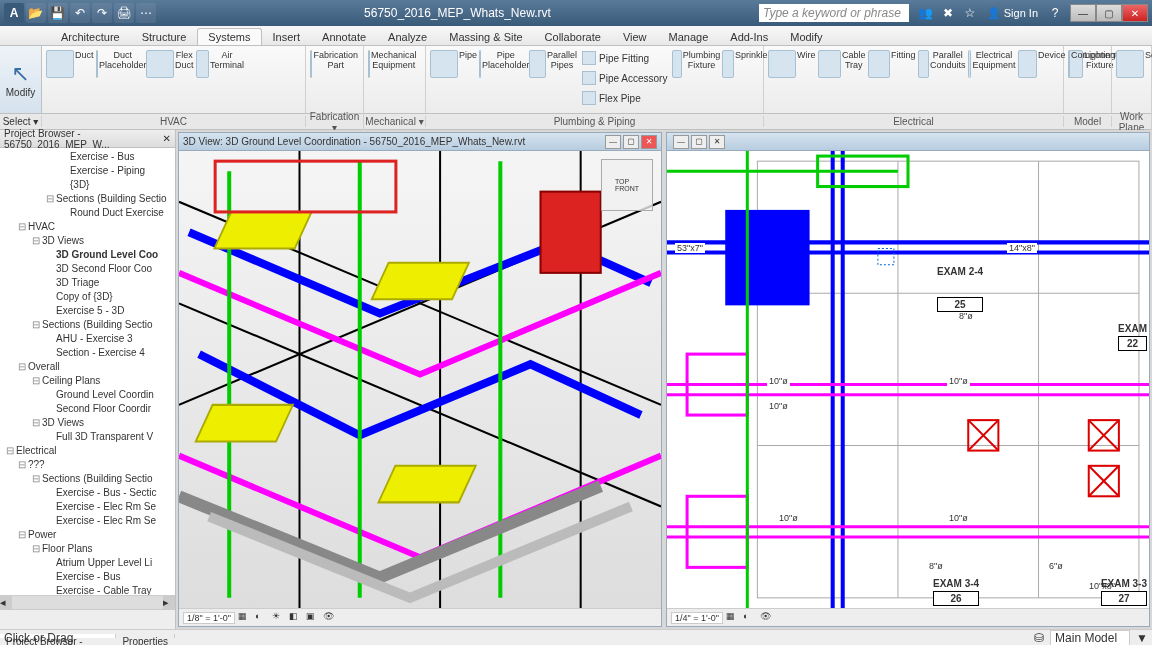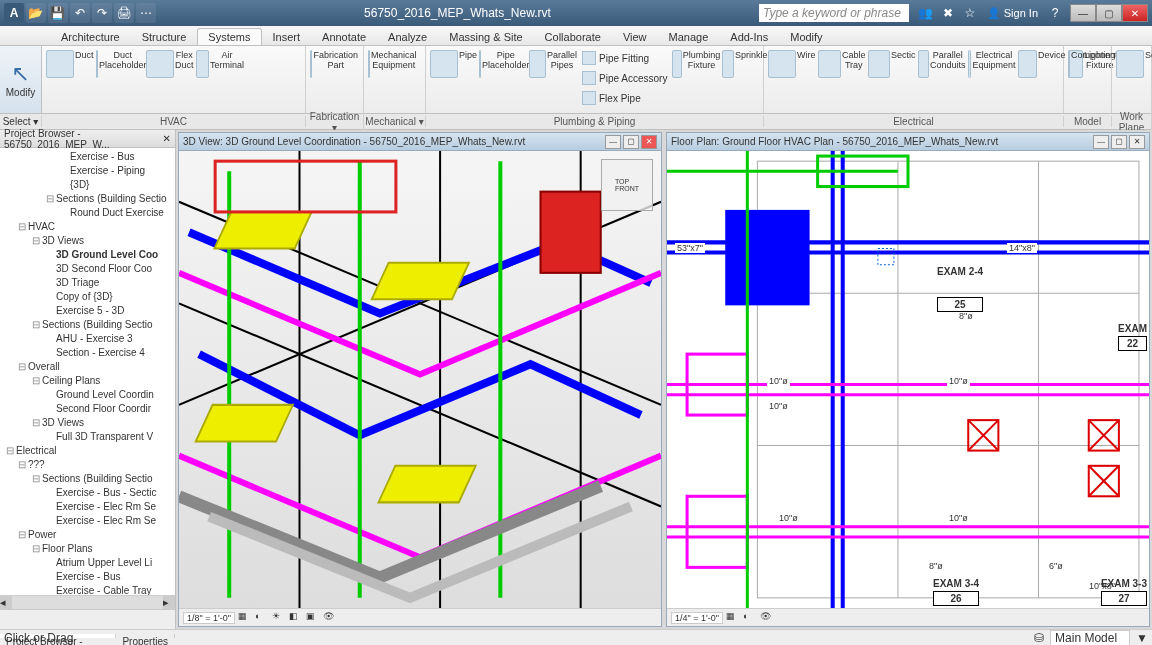--- a/index.html
+++ b/index.html
@@ -209,21 +209,21 @@
           <div class="ribbon-btn-lg">
             <div class="icon"></div>
             <div class="lbl">Wire</div>
           </div>
           <div class="ribbon-btn-lg">
             <div class="icon"></div>
             <div class="lbl">Cable<br>Tray</div>
           </div>
           <div class="ribbon-btn-lg">
             <div class="icon"></div>
-            <div class="lbl">Sectic</div>
+            <div class="lbl">Fitting</div>
           </div>
           <div class="ribbon-btn-lg">
             <div class="icon"></div>
             <div class="lbl">Parallel<br>Conduits</div>
           </div>
           <div class="ribbon-btn-lg">
             <div class="icon"></div>
             <div class="lbl">Electrical<br>Equipment</div>
           </div>
           <div class="ribbon-btn-lg">
@@ -360,21 +360,20 @@
         <span class="vicon">◐</span>
         <span class="vicon">☀</span>
         <span class="vicon">◧</span>
         <span class="vicon">▣</span>
         <span class="vicon">👁</span>
       </div>
     </div>
 
     <div class="viewwin">
       <div class="viewwin-title">
-        <span class="t">Floor Plan: Ground Floor HVAC Plan - 56750_2016_MEP_Whats_New.rvt</span>
         <div class="wbtn">—</div>
         <div class="wbtn">▢</div>
         <div class="wbtn">✕</div>
       </div>
       <div class="canvas c2d">
         <svg viewBox="0 0 480 450" preserveAspectRatio="none">
           <g stroke="#aaa" stroke-width="1" fill="none">
             <rect x="90" y="10" width="380" height="430"></rect>
             <line x1="230" y1="10" x2="230" y2="440"></line>
             <line x1="370" y1="10" x2="370" y2="440"></line>

